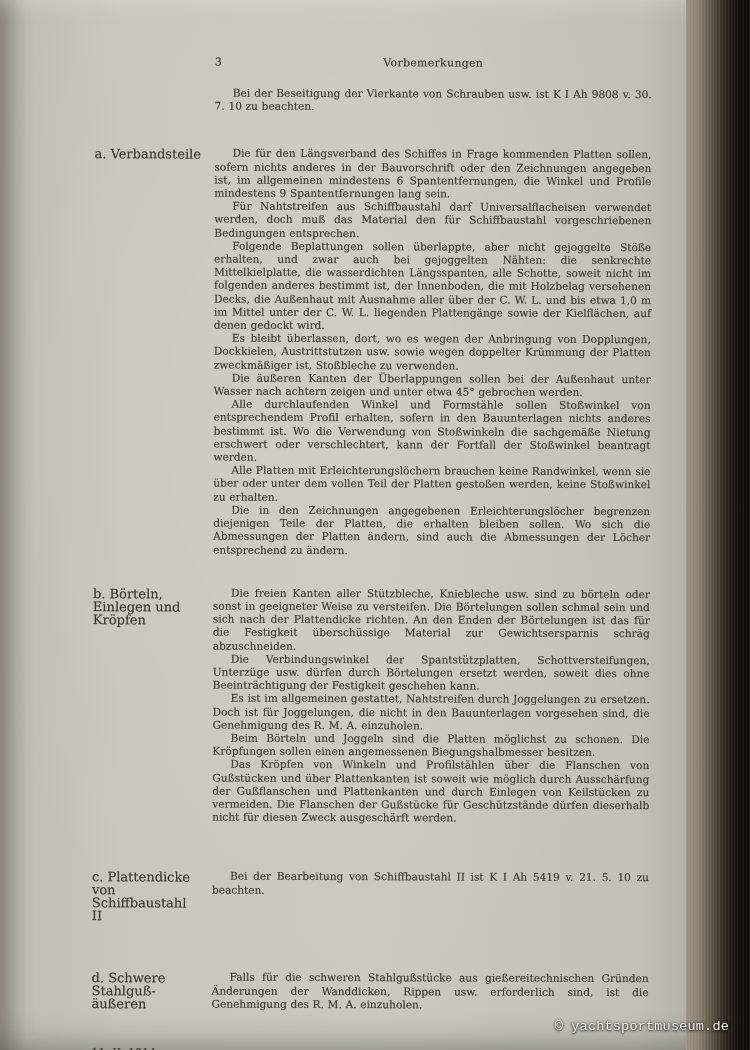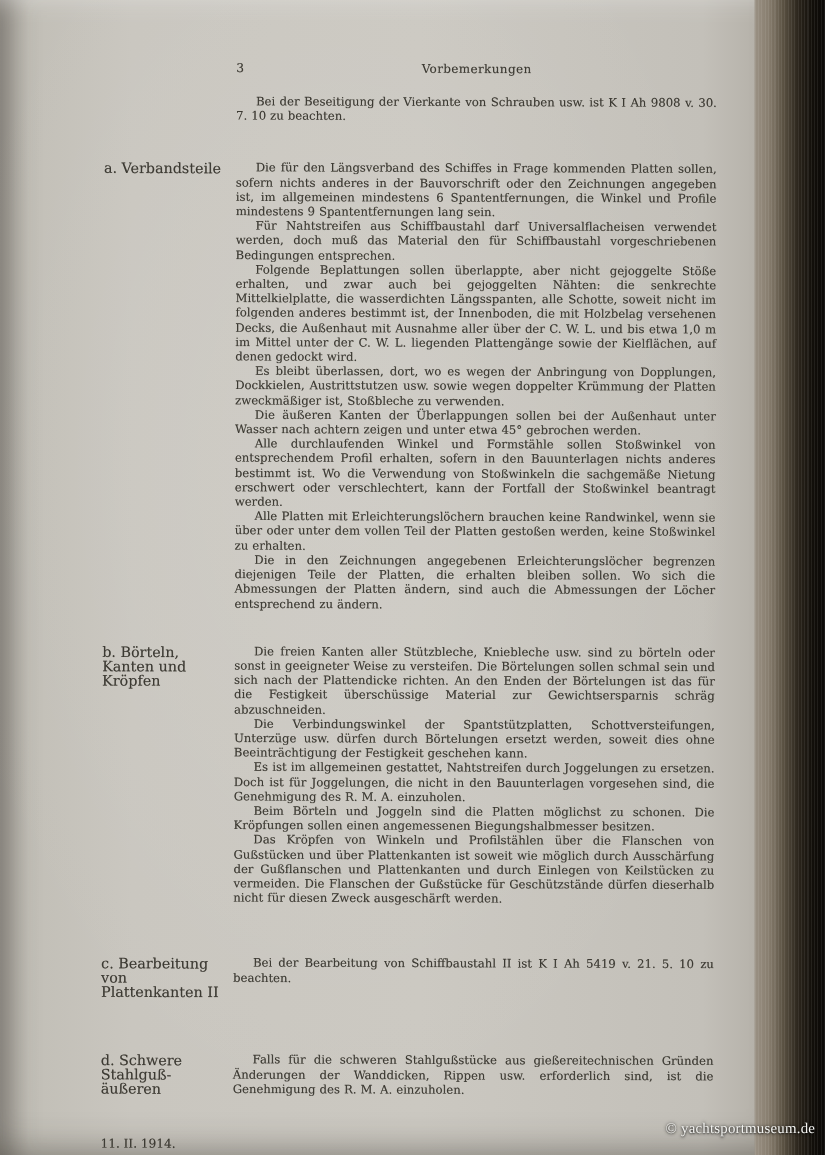--- a/index.html
+++ b/index.html
@@ -69,22 +69,22 @@
   }
   .intro { margin-bottom: 34px; }
   .sec-a { margin-bottom: 30px; }
   .sec-b { margin-bottom: 46px; }
   .sec-c { margin-bottom: 48px; }
   .footer-date {
     margin-top: 36px;
     font-size: 11px; line-height: 13px;
   }
   .watermark {
-    position: absolute; right: 9px; bottom: 16px;
-    font-family: Liberation Serif, serif;
+    position: absolute; right: 21px; bottom: 16px;
+    font-family: Liberation Mono, monospace;
     font-size: 13.5px;
     color: #f4f4f1;
     text-shadow: 0 0 3px rgba(0,0,0,0.85), 0 1px 2px rgba(0,0,0,0.6);
     letter-spacing: 0.2px;
   }
 </style>
 </head>
 <body>
 
 <div class="page"></div>
@@ -115,34 +115,34 @@
       <p class="para">Es bleibt überlassen, dort, wo es wegen der Anbringung von Dopplungen, Dockkielen, Austrittstutzen usw. sowie wegen doppelter Krümmung der Platten zweckmäßiger ist, Stoßbleche zu verwenden.</p>
       <p class="para">Die äußeren Kanten der Überlappungen sollen bei der Außenhaut unter Wasser nach achtern zeigen und unter etwa 45° gebrochen werden.</p>
       <p class="para">Alle durchlaufenden Winkel und Formstähle sollen Stoßwinkel von entsprechendem Profil erhalten, sofern in den Bauunterlagen nichts anderes bestimmt ist. Wo die Verwendung von Stoßwinkeln die sachgemäße Nietung erschwert oder verschlechtert, kann der Fortfall der Stoßwinkel beantragt werden.</p>
       <p class="para">Alle Platten mit Erleichterungslöchern brauchen keine Randwinkel, wenn sie über oder unter dem vollen Teil der Platten gestoßen werden, keine Stoßwinkel zu erhalten.</p>
       <p class="para">Die in den Zeichnungen angegebenen Erleichterungslöcher begrenzen diejenigen Teile der Platten, die erhalten bleiben sollen. Wo sich die Abmessungen der Platten ändern, sind auch die Abmessungen der Löcher entsprechend zu ändern.</p>
     </div>
   </div>
 
   <div class="row sec-b">
     <div class="label-col">
-      <div class="section-label">b. Börteln, Kanten und Kröpfen</div>
+      <div class="section-label">b. Börteln, Einlegen und Kröpfen</div>
     </div>
     <div class="main-col">
       <p class="para">Die freien Kanten aller Stützbleche, Kniebleche usw. sind zu börteln oder sonst in geeigneter Weise zu versteifen. Die Börtelungen sollen schmal sein und sich nach der Plattendicke richten. An den Enden der Börtelungen ist das für die Festigkeit überschüssige Material zur Gewichtsersparnis schräg abzuschneiden.</p>
       <p class="para">Die Verbindungswinkel der Spantstützplatten, Schottversteifungen, Unterzüge usw. dürfen durch Börtelungen ersetzt werden, soweit dies ohne Beeinträchtigung der Festigkeit geschehen kann.</p>
       <p class="para">Es ist im allgemeinen gestattet, Nahtstreifen durch Joggelungen zu ersetzen. Doch ist für Joggelungen, die nicht in den Bauunterlagen vorgesehen sind, die Genehmigung des R. M. A. einzuholen.</p>
       <p class="para">Beim Börteln und Joggeln sind die Platten möglichst zu schonen. Die Kröpfungen sollen einen angemessenen Biegungshalbmesser besitzen.</p>
       <p class="para">Das Kröpfen von Winkeln und Profilstählen über die Flanschen von Gußstücken und über Plattenkanten ist soweit wie möglich durch Ausschärfung der Gußflanschen und Plattenkanten und durch Einlegen von Keilstücken zu vermeiden. Die Flanschen der Gußstücke für Geschützstände dürfen dieserhalb nicht für diesen Zweck ausgeschärft werden.</p>
     </div>
   </div>
 
   <div class="row sec-c">
     <div class="label-col">
-      <div class="section-label">c. Bearbeitung von Plattenkanten II</div>
+      <div class="section-label">c. Plattendicke von Schiffbaustahl II</div>
     </div>
     <div class="main-col">
       <p class="para">Bei der Bearbeitung von Schiffbaustahl II ist K I Ah 5419 v. 21. 5. 10 zu beachten.</p>
     </div>
   </div>
 
   <div class="row sec-d">
     <div class="label-col">
       <div class="section-label">d. Schwere Stahlguß­äußeren</div>
     </div>

